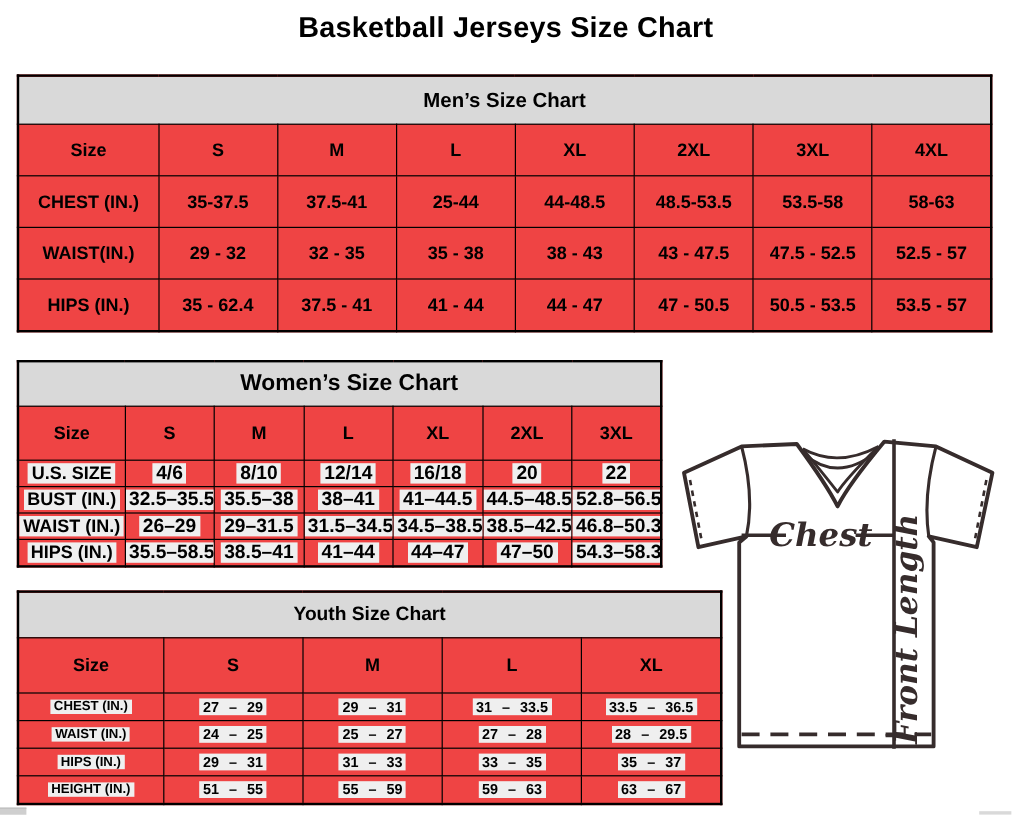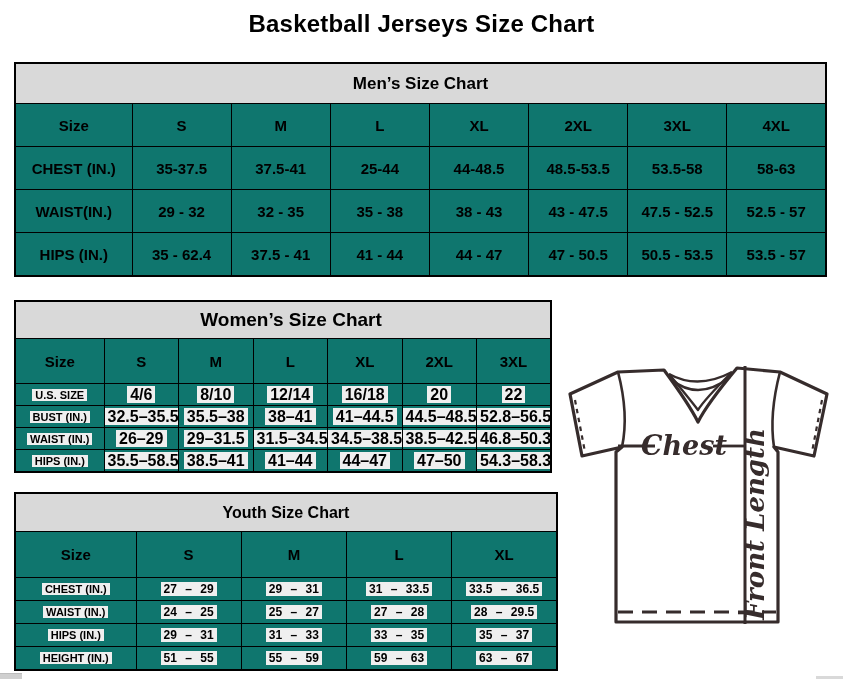--- a/index.html
+++ b/index.html
@@ -12,44 +12,44 @@
   body{
     width:843px;height:679px;position:relative;background:#ffffff;
     font-family:"Liberation Sans",sans-serif;color:#000;overflow:hidden;
   }
   .page-title{
     position:absolute;top:10px;left:0;width:100%;margin:0;
     text-align:center;font-size:24px;font-weight:bold;letter-spacing:.2px;
   }
   table{
     position:absolute;border-collapse:collapse;table-layout:fixed;
-    background:#0f766e;border:2px solid var(--border);
+    background:#ef4444;border:2px solid var(--border);
   }
   th,td{
     border:1px solid var(--border);text-align:center;vertical-align:middle;
     font-weight:bold;padding:0;overflow:hidden;white-space:nowrap;
   }
   tr.band td{
     background:var(--header_bg);font-size:17px;height:40px;
   }
   
   .t-mens{left:14px;top:62px;width:813px;}
   .t-mens col.c-label{width:117px;}
   .t-mens tr.band td{height:39px;}
   .t-mens tr.head th{height:42px;font-size:15px;}
   .t-mens tr.datarow th,.t-mens tr.datarow td{height:42px;font-size:15px;}
   
   .t-womens{left:14px;top:300px;width:538px;}
   .t-womens col.c-label{width:89px;}
   .t-womens tr.band td{height:36px;font-size:19px;padding-left:16px;}
   .t-womens tr.head th{height:44px;font-size:15px;}
-  .t-womens tr.datarow th{height:21px;font-size:11px;}
+  .t-womens tr.datarow th{height:21px;font-size:15px;}
   .t-womens tr.datarow td{height:21px;font-size:16px;}
   
-  .t-youth{left:14px;top:492px;width:544px;}
+  .t-youth{left:14px;top:492px;width:588px;}
   .t-youth col.c-label{width:121px;}
   .t-youth tr.band td{height:37px;font-size:16px;}
   .t-youth tr.head th{height:45px;font-size:15px;}
   .t-youth tr.datarow th{height:22px;font-size:11px;}
   .t-youth tr.datarow td{height:22px;font-size:12px;word-spacing:5px;margin-top:20px;}
   
   .t-womens tr.datarow .hl,.t-youth tr.datarow .hl{
     background:var(--highlight);padding:0 3px;
   }
   

